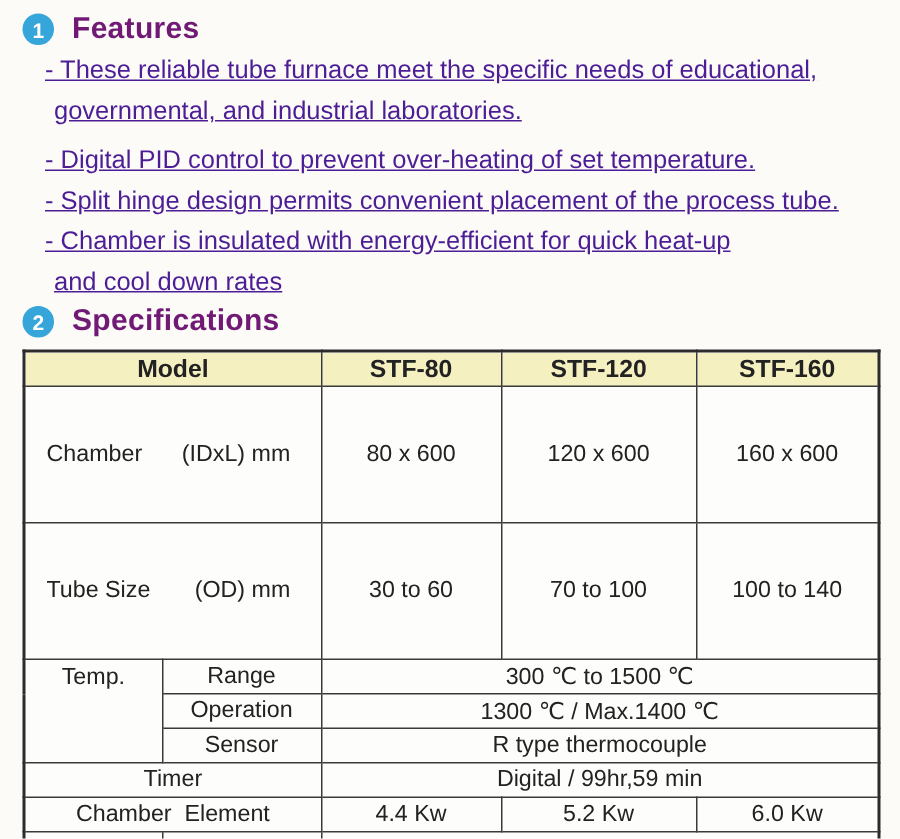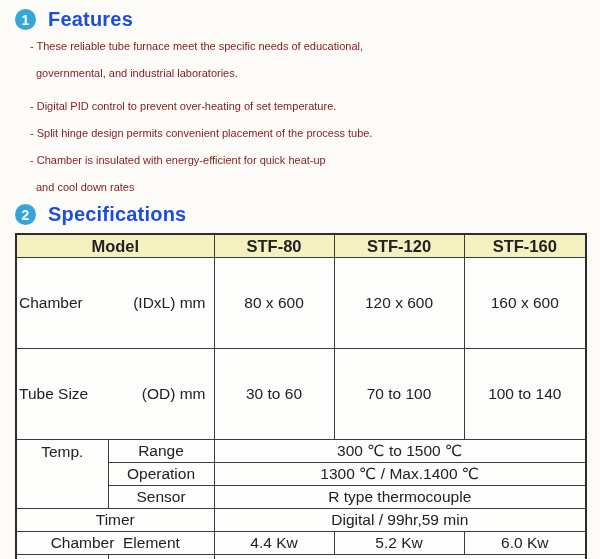--- a/index.html
+++ b/index.html
@@ -17,40 +17,40 @@
   }
   #features-header{top:8px;}
   #specs-header{top:203px;}
   .num-badge{
     width:21px;height:21px;border-radius:50%;
     background:#35a5da;color:#ffffff;
     display:inline-flex;align-items:center;justify-content:center;
     font-size:14px;font-weight:bold;flex:0 0 auto;
   }
   .section-title{
-    color:#1d4ed8;font-size:20px;font-weight:bold;
+    color:#701a75;font-size:20px;font-weight:bold;
     letter-spacing:0.2px;
   }
   #features-list{
     position:absolute;left:30px;top:33px;width:560px;
-    font-size:11px;line-height:27px;color:#7f1d1d;
+    font-size:17px;line-height:27px;color:#4c1d95;text-decoration:underline;
   }
   .feature-line{white-space:pre-wrap;}
   .feature-line.cont{margin-left:6px;}
   .feature-line.gap{margin-top:6px;}
   table.spec{
     position:absolute;left:15px;top:233px;
     width:570px;height:318px;
     border-collapse:collapse;table-layout:fixed;
     font-size:15.5px;color:#222222;
     background:#fdfdfb;
   }
   table.spec td{
     border:1px solid #3a3a3a;
-    padding:0 2px;height:22px;
+    padding:0 14px;height:22px;
     text-align:center;vertical-align:middle;
     overflow:hidden;
   }
   table.spec{border:2px solid #2c2c2c;}
   td.lab{
     text-align:left;padding-left:9px;white-space:pre-wrap;
   }
   td.head{
     background:#f5f0c0;font-weight:bold;font-size:16.5px;
     text-align:center;

